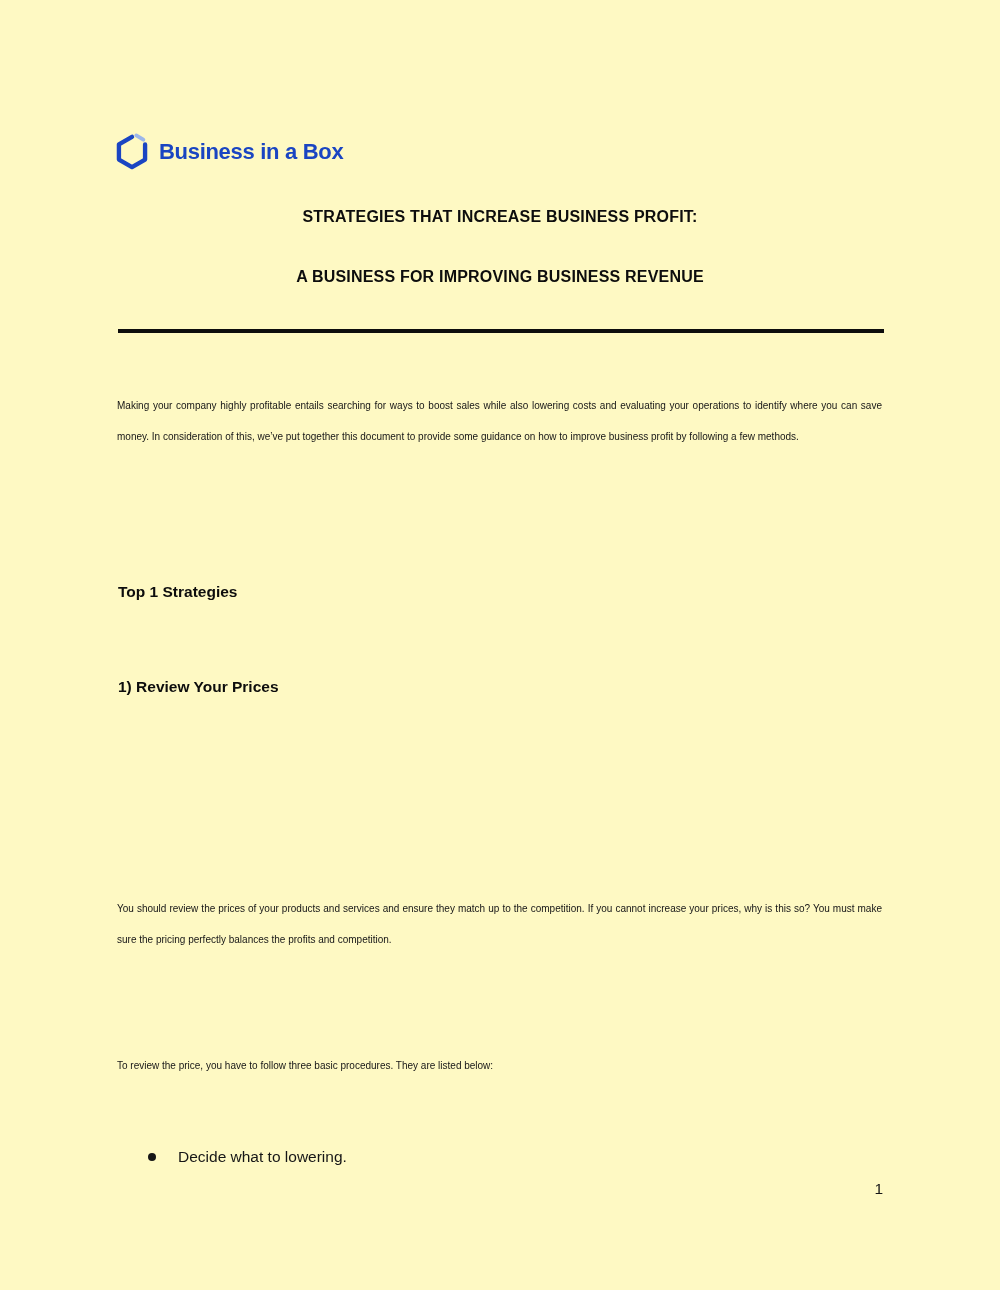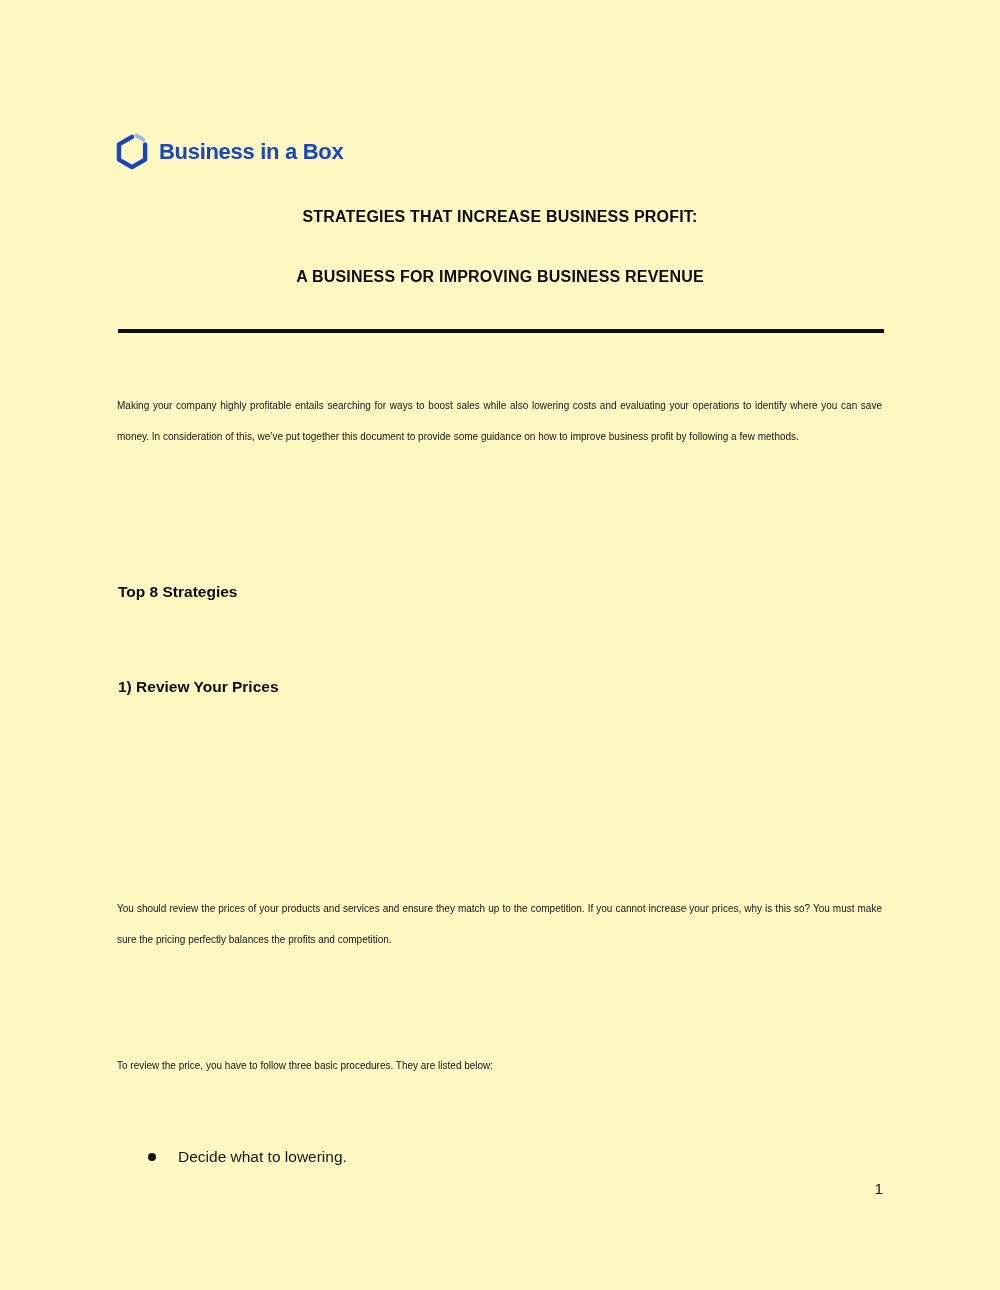--- a/index.html
+++ b/index.html
@@ -126,21 +126,21 @@
     <span class="logo-text">Business in a Box</span>
   </header>
 
   <h1 class="title-line first">STRATEGIES THAT INCREASE BUSINESS PROFIT:</h1>
   <h1 class="title-line second">A BUSINESS FOR IMPROVING BUSINESS REVENUE</h1>
 
   <hr class="rule">
 
   <p class="para intro justify">Making your company highly profitable entails searching for ways to boost sales while also lowering costs and evaluating your operations to identify where you can save money. In consideration of this, we’ve put together this document to provide some guidance on how to improve business profit by following a few methods.</p>
 
-  <h2 class="subhead top8">Top 8 Strategies</h2>
+  <h2 class="subhead top8">Top 1 Strategies</h2>
 
   <h2 class="subhead review">1) Review Your Prices</h2>
 
 
   <p class="para p2 justify">You should review the prices of your products and services and ensure they match up to the competition. If you cannot increase your prices, why is this so? You must make sure the pricing perfectly balances the profits and competition.</p>
 
   <p class="para p3">To review the price, you have to follow three basic procedures. They are listed below:</p>
 
   <ul class="bullets">
     <li>

